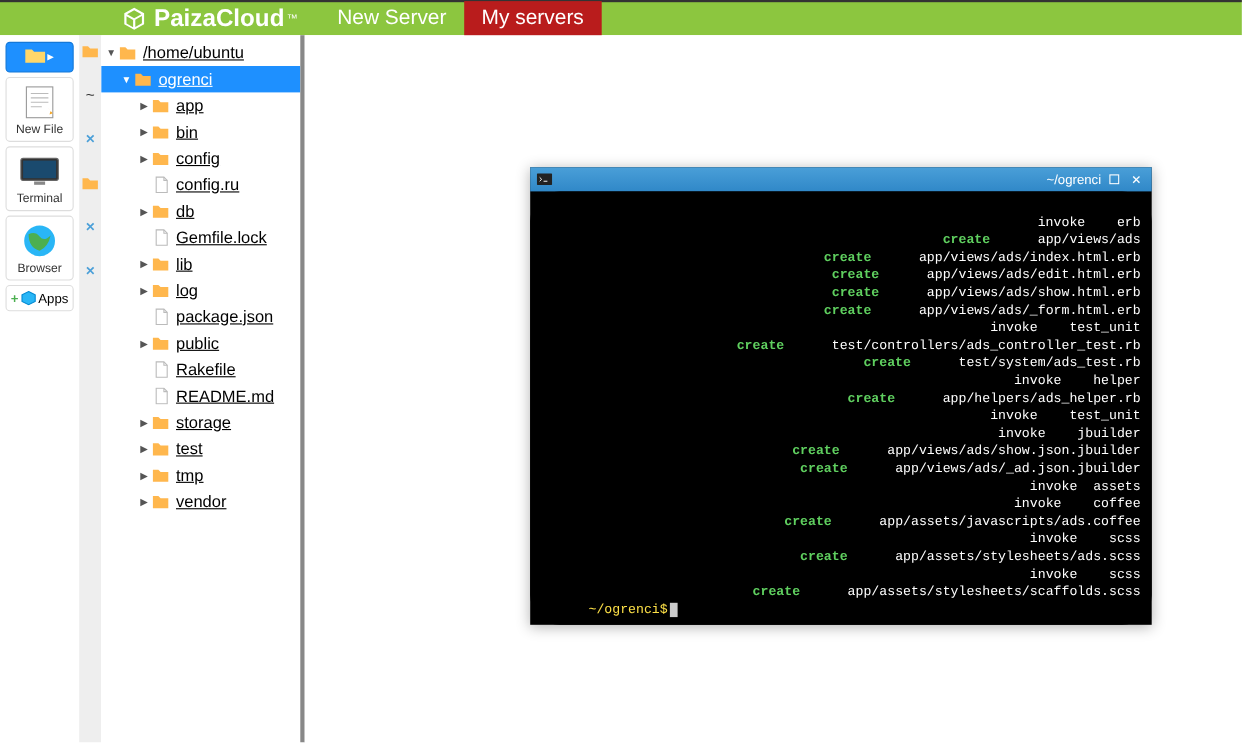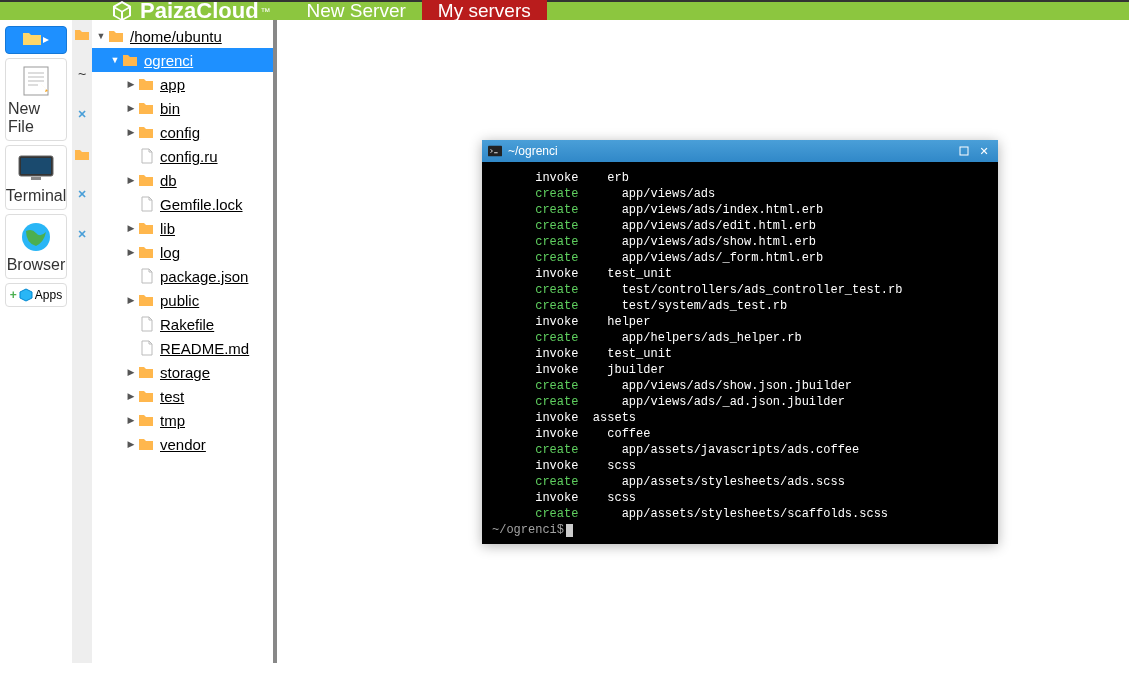--- a/index.html
+++ b/index.html
@@ -1,60 +1,60 @@
 <!DOCTYPE html>
 <html><head>
 <meta charset="utf-8">
 <style>
   * { box-sizing: border-box; margin: 0; padding: 0; }
   body { font-family: Arial, sans-serif; font-size: 13px; background: #fff; overflow: hidden; }
   
-  .topbar { height: 20px; background: #8CC63F; display: flex; align-items: center; padding-left: 110px; border-top: 2px solid #333; }
+  .topbar { height: 32px; background: #8CC63F; display: flex; align-items: center; padding-left: 110px; border-top: 2px solid #333; }
   .logo { display: flex; align-items: center; color: #fff; font-size: 22px; font-weight: bold; margin-right: 20px; }
   .logo-icon { width: 24px; height: 24px; margin-right: 6px; }
   .logo .tm { font-size: 10px; font-weight: normal; margin-left: 2px; vertical-align: top; }
   .top-btn { color: #fff; padding: 0 16px; height: 32px; display: flex; align-items: center; cursor: pointer; font-size: 19px; }
   .top-btn.active { background: #b91c1c; }
   
   .main { display: flex; height: calc(675px - 32px); }
   
   .launcher { width: 72px; background: #fff; display: flex; flex-direction: column; align-items: center; padding-top: 6px; gap: 4px; }
   .launch-item { width: 62px; display: flex; flex-direction: column; align-items: center; padding: 6px 2px 4px; border: 1px solid #ddd; border-radius: 4px; cursor: pointer; background: #fff; }
   .launch-item.blue { background: #1e90ff; border: 1px solid #1478d8; }
   .launch-icon { width: 40px; height: 32px; display: flex; align-items: center; justify-content: center; }
-  .launch-label { font-size: 16px; color: #333; margin-top: 3px; }
+  .launch-label { font-size: 11px; color: #333; margin-top: 3px; }
   .apps-item { display: flex; align-items: center; justify-content: center; gap: 2px; width: 62px; padding: 4px 2px; border: 1px solid #ddd; border-radius: 4px; cursor: pointer; font-size: 12px; }
   
   .taskbar { width: 20px; background: #eee; display: flex; flex-direction: column; align-items: center; padding-top: 6px; gap: 24px; }
   .task-item { width: 16px; height: 16px; cursor: pointer; display: flex; align-items: center; justify-content: center; }
   .task-x { color: #4a9fd8; font-size: 11px; font-weight: bold; }
   
   .filetree { width: 185px; background: #fff; border-right: 4px solid #888; overflow-y: auto; padding-top: 4px; }
   .tree-row { display: flex; align-items: center; height: 24px; cursor: pointer; padding-left: 4px; white-space: nowrap; }
   .tree-row.selected { background: #1e90ff; color: #fff; }
   .arrow { width: 10px; font-size: 9px; color: #555; display: inline-flex; justify-content: center; }
   .tree-row.selected .arrow { color: #fff; }
   .folder-icon { width: 16px; height: 14px; margin: 0 6px 0 2px; flex-shrink: 0; }
   .file-icon { width: 14px; height: 16px; margin: 0 6px 0 4px; flex-shrink: 0; }
   .tree-label { font-size: 15px; text-decoration: underline; }
   .indent-1 { padding-left: 18px; }
   .indent-2 { padding-left: 34px; }
   
   .workspace { flex: 1; background: #fff; position: relative; }
   
-  .terminal-window { position: absolute; left: 205px; top: 120px; width: 516px; background: #000; box-shadow: 0 2px 12px rgba(0,0,0,0.3); }
+  .terminal-window { position: absolute; left: 205px; top: 120px; width: 565px; background: #000; box-shadow: 0 2px 12px rgba(0,0,0,0.3); text-align: right; }
   .term-titlebar { height: 22px; background: linear-gradient(#4a9fd8, #3088c8); display: flex; align-items: center; color: #fff; font-size: 12px; padding: 0 6px; }
   .term-title-icon { width: 14px; height: 14px; margin-right: 6px; }
   .term-title-text { flex: 1; }
   .term-btn { width: 16px; height: 16px; margin-left: 4px; cursor: pointer; display: flex; align-items: center; justify-content: center; font-size: 11px; }
-  .term-body { background: #000; color: #fff; font-family: "Courier New", monospace; font-size: 12px; padding: 8px 10px 6px; line-height: 16px; border-radius: 27px; }
+  .term-body { background: #000; color: #fff; font-family: "Courier New", monospace; font-size: 12px; padding: 20px 10px 6px; line-height: 16px; border-radius: 27px; }
   .term-line { white-space: pre; }
   .invoke { color: #fff; }
-  .create { color: #5fcf5f; font-weight: normal; }
-  .prompt-line { color: #a3a3a3; display: flex; align-items: center; }
+  .create { color: #5fcf5f; font-weight: bold; }
+  .prompt-line { color: #fde047; display: flex; align-items: center; margin-left: 43px; }
   .cursor { display: inline-block; width: 7px; height: 13px; background: #ccc; margin-left: 2px; }
 </style>
 </head>
 <body>
 
 <div class="topbar">
   <div class="logo">
     <svg class="logo-icon" viewBox="0 0 24 24">
         <path fill="#fff" d="M12 2L3 7v10l9 5 9-5V7l-9-5zm0 2.3L18.5 8 12 11.7 5.5 8 12 4.3zM5 9.7l6 3.4v6.6l-6-3.4V9.7zm8 10V13l6-3.4v6.6l-6 3.4z"></path>
       </svg>

